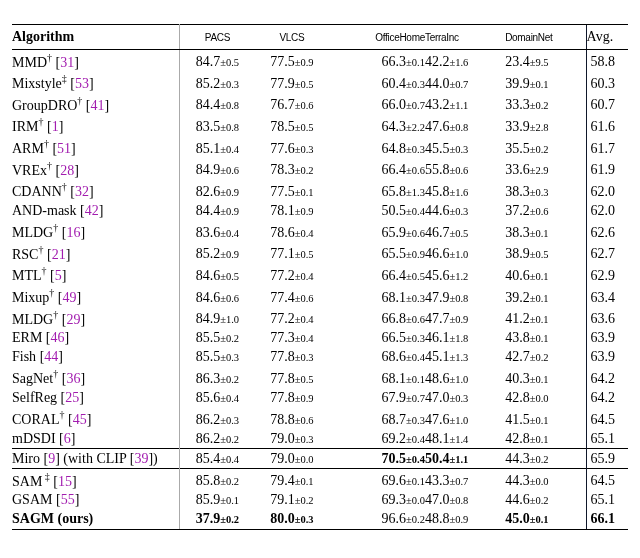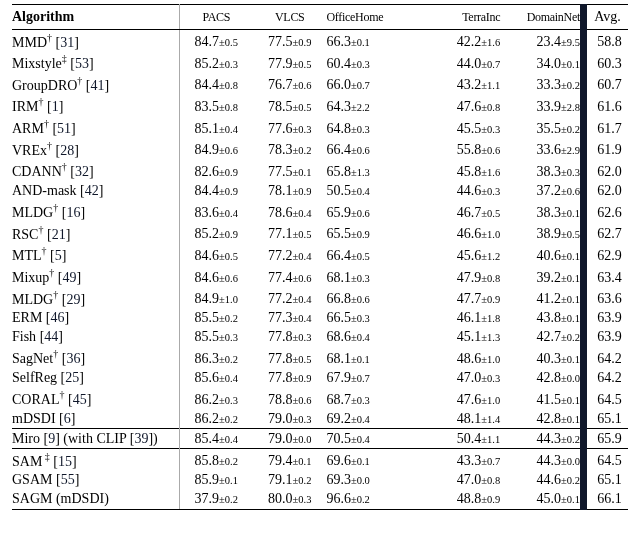--- a/index.html
+++ b/index.html
@@ -1,33 +1,33 @@
 <!DOCTYPE html>
 <html><head>
 <meta charset="utf-8">
 <style>
 html,body{margin:0;padding:0;background:#fff}
 body{font-family:"Times New Roman",Times,serif;font-size:14px;color:#000}
-.wrap{width:616px;margin:4px 12px}
+.wrap{width:616px;margin:24px 12px}
 table{border-collapse:collapse;width:100%}
 td{padding:1.5px 0;vertical-align:baseline;white-space:nowrap}
 .rule-t td{border-top:1px solid #000}
 .hdr td{border-top:1.5px solid #000;border-bottom:1px solid #000;padding:4px 0}
 .bot td{border-bottom:1.5px solid #000}
 .alg{font-weight:700}
 .algcell{width:164px;border-right:1px solid #aaa;padding-right:4px}
-.avgcell{width:38px;text-align:center;border-left:7px solid #0f172a;padding-left:4px}
+.avgcell{width:38px;border-left:1px solid #0f172a;padding-left:4px}
 .c{width:76px;text-align:center}
-.c3{width:98px;text-align:left}
-.cw{width:82px;text-align:right}
-.tt{font-family:Liberation Serif, serif;font-size:12px;letter-spacing:-0.3px}
-a.ref{color:#0f172a;text-decoration:none}
+.c3{width:98px;text-align:right}
+.cw{width:82px;text-align:left}
+.tt{font-family:Liberation Sans, sans-serif;font-size:10px;letter-spacing:-0.3px}
+a.ref{color:#a21caf;text-decoration:none}
 .pm{font-size:10.5px}
 .sup{font-size:10px;vertical-align:super}
-.b{font-weight:400}
+.b{font-weight:700}
 </style>
 </head>
 <body>
 
 <div class="wrap">
 <table>
   <tbody>
         <tr class="hdr">
     <td class="algcell"><span class="alg">Algorithm</span></td>
     <td class="c"><span class="tt">PACS</span></td>
@@ -47,21 +47,21 @@
           <td class="cw"><span>42.2</span><span class="pm">±1.6</span></td>
           <td class="cw"><span>23.4</span><span class="pm">±9.5</span></td>
           <td class="avgcell">58.8</td>
         </tr>
         <tr>
           <td class="algcell"><span>Mixstyle</span><span class="sup">‡</span> [<a class="ref" href="#">53</a>]</td>
           <td class="c"><span>85.2</span><span class="pm">±0.3</span></td>
           <td class="c"><span>77.9</span><span class="pm">±0.5</span></td>
           <td class="c3"><span>60.4</span><span class="pm">±0.3</span></td>
           <td class="cw"><span>44.0</span><span class="pm">±0.7</span></td>
-          <td class="cw"><span>34.0</span><span class="pm">±0.1</span></td>
+          <td class="cw"><span>39.9</span><span class="pm">±0.1</span></td>
           <td class="avgcell">60.3</td>
         </tr>
         <tr>
           <td class="algcell"><span>GroupDRO</span><span class="sup">†</span> [<a class="ref" href="#">41</a>]</td>
           <td class="c"><span>84.4</span><span class="pm">±0.8</span></td>
           <td class="c"><span>76.7</span><span class="pm">±0.6</span></td>
           <td class="c3"><span>66.0</span><span class="pm">±0.7</span></td>
           <td class="cw"><span>43.2</span><span class="pm">±1.1</span></td>
           <td class="cw"><span>33.3</span><span class="pm">±0.2</span></td>
           <td class="avgcell">60.7</td>
@@ -231,21 +231,21 @@
         <tr>
           <td class="algcell"><span>GSAM</span> [<a class="ref" href="#">55</a>]</td>
           <td class="c"><span>85.9</span><span class="pm">±0.1</span></td>
           <td class="c"><span>79.1</span><span class="pm">±0.2</span></td>
           <td class="c3"><span>69.3</span><span class="pm">±0.0</span></td>
           <td class="cw"><span>47.0</span><span class="pm">±0.8</span></td>
           <td class="cw"><span>44.6</span><span class="pm">±0.2</span></td>
           <td class="avgcell">65.1</td>
         </tr>
         <tr class="bot">
-          <td class="algcell"><span class="b">SAGM (mDSDI)</span></td>
+          <td class="algcell"><span class="b">SAGM (ours)</span></td>
           <td class="c"><span class="b">37.9</span><span class="pm b">±0.2</span></td>
           <td class="c"><span class="b">80.0</span><span class="pm b">±0.3</span></td>
           <td class="c3"><span>96.6</span><span class="pm">±0.2</span></td>
           <td class="cw"><span>48.8</span><span class="pm">±0.9</span></td>
           <td class="cw"><span class="b">45.0</span><span class="pm b">±0.1</span></td>
           <td class="avgcell b">66.1</td>
         </tr>
       </tbody>
 </table>
 </div>

